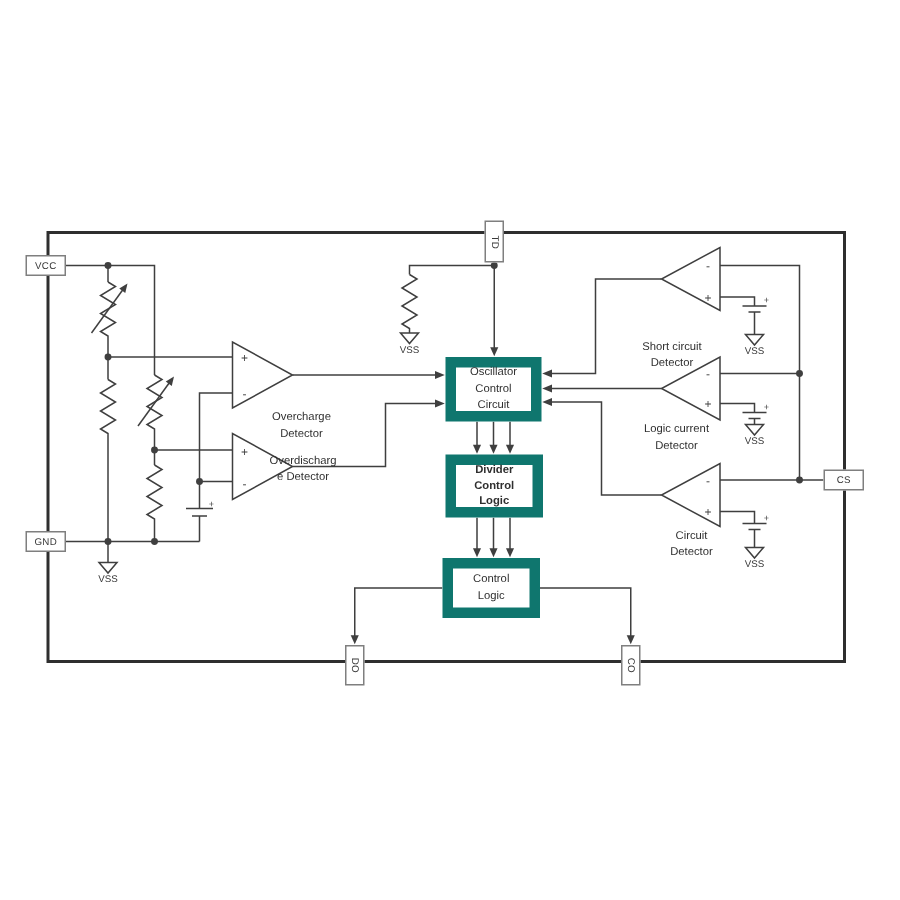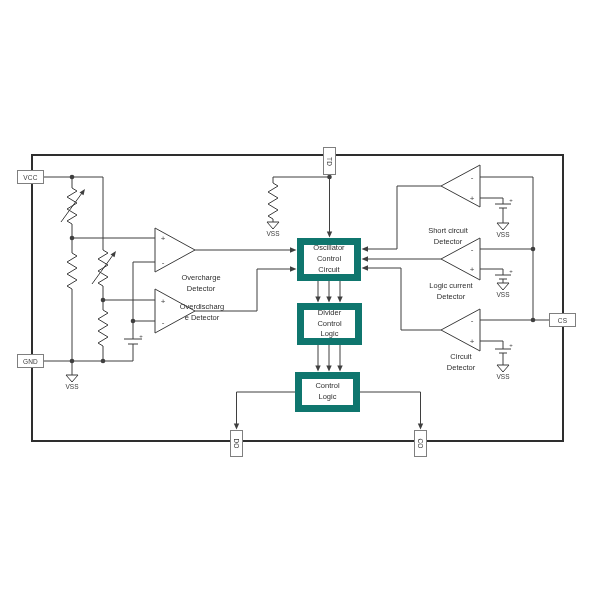--- a/index.html
+++ b/index.html
@@ -160,21 +160,21 @@
 <div class="pin pin-v" style="left:230px;top:430px;width:13px;height:27px;">
       <span>DO</span>
     </div>
 <div class="pin pin-v" style="left:414px;top:430px;width:13px;height:27px;">
       <span>CO</span>
     </div>
 
 <div class="block" style="left:297px;top:238px;width:64px;height:43px;">Oscillator
 Control
 Circuit</div>
-<div class="block" style="left:297px;top:303px;width:65px;height:42px;">Divider
+<div class="block" style="left:297px;top:303px;width:65px;height:42px;font-weight:bold;">Divider
 Control
 Logic</div>
 <div class="block" style="left:295px;top:372px;width:65px;height:40px;">Control
 Logic</div>
 
 <div class="lbl" style="left:161px;top:273px;width:80px;">Overcharge
 Detector</div>
 <div class="lbl" style="left:162px;top:302px;width:80px;">Overdischarg
 e Detector</div>
 <div class="lbl" style="left:408px;top:206px;width:80px;margin-top:20px;">Short circuit

